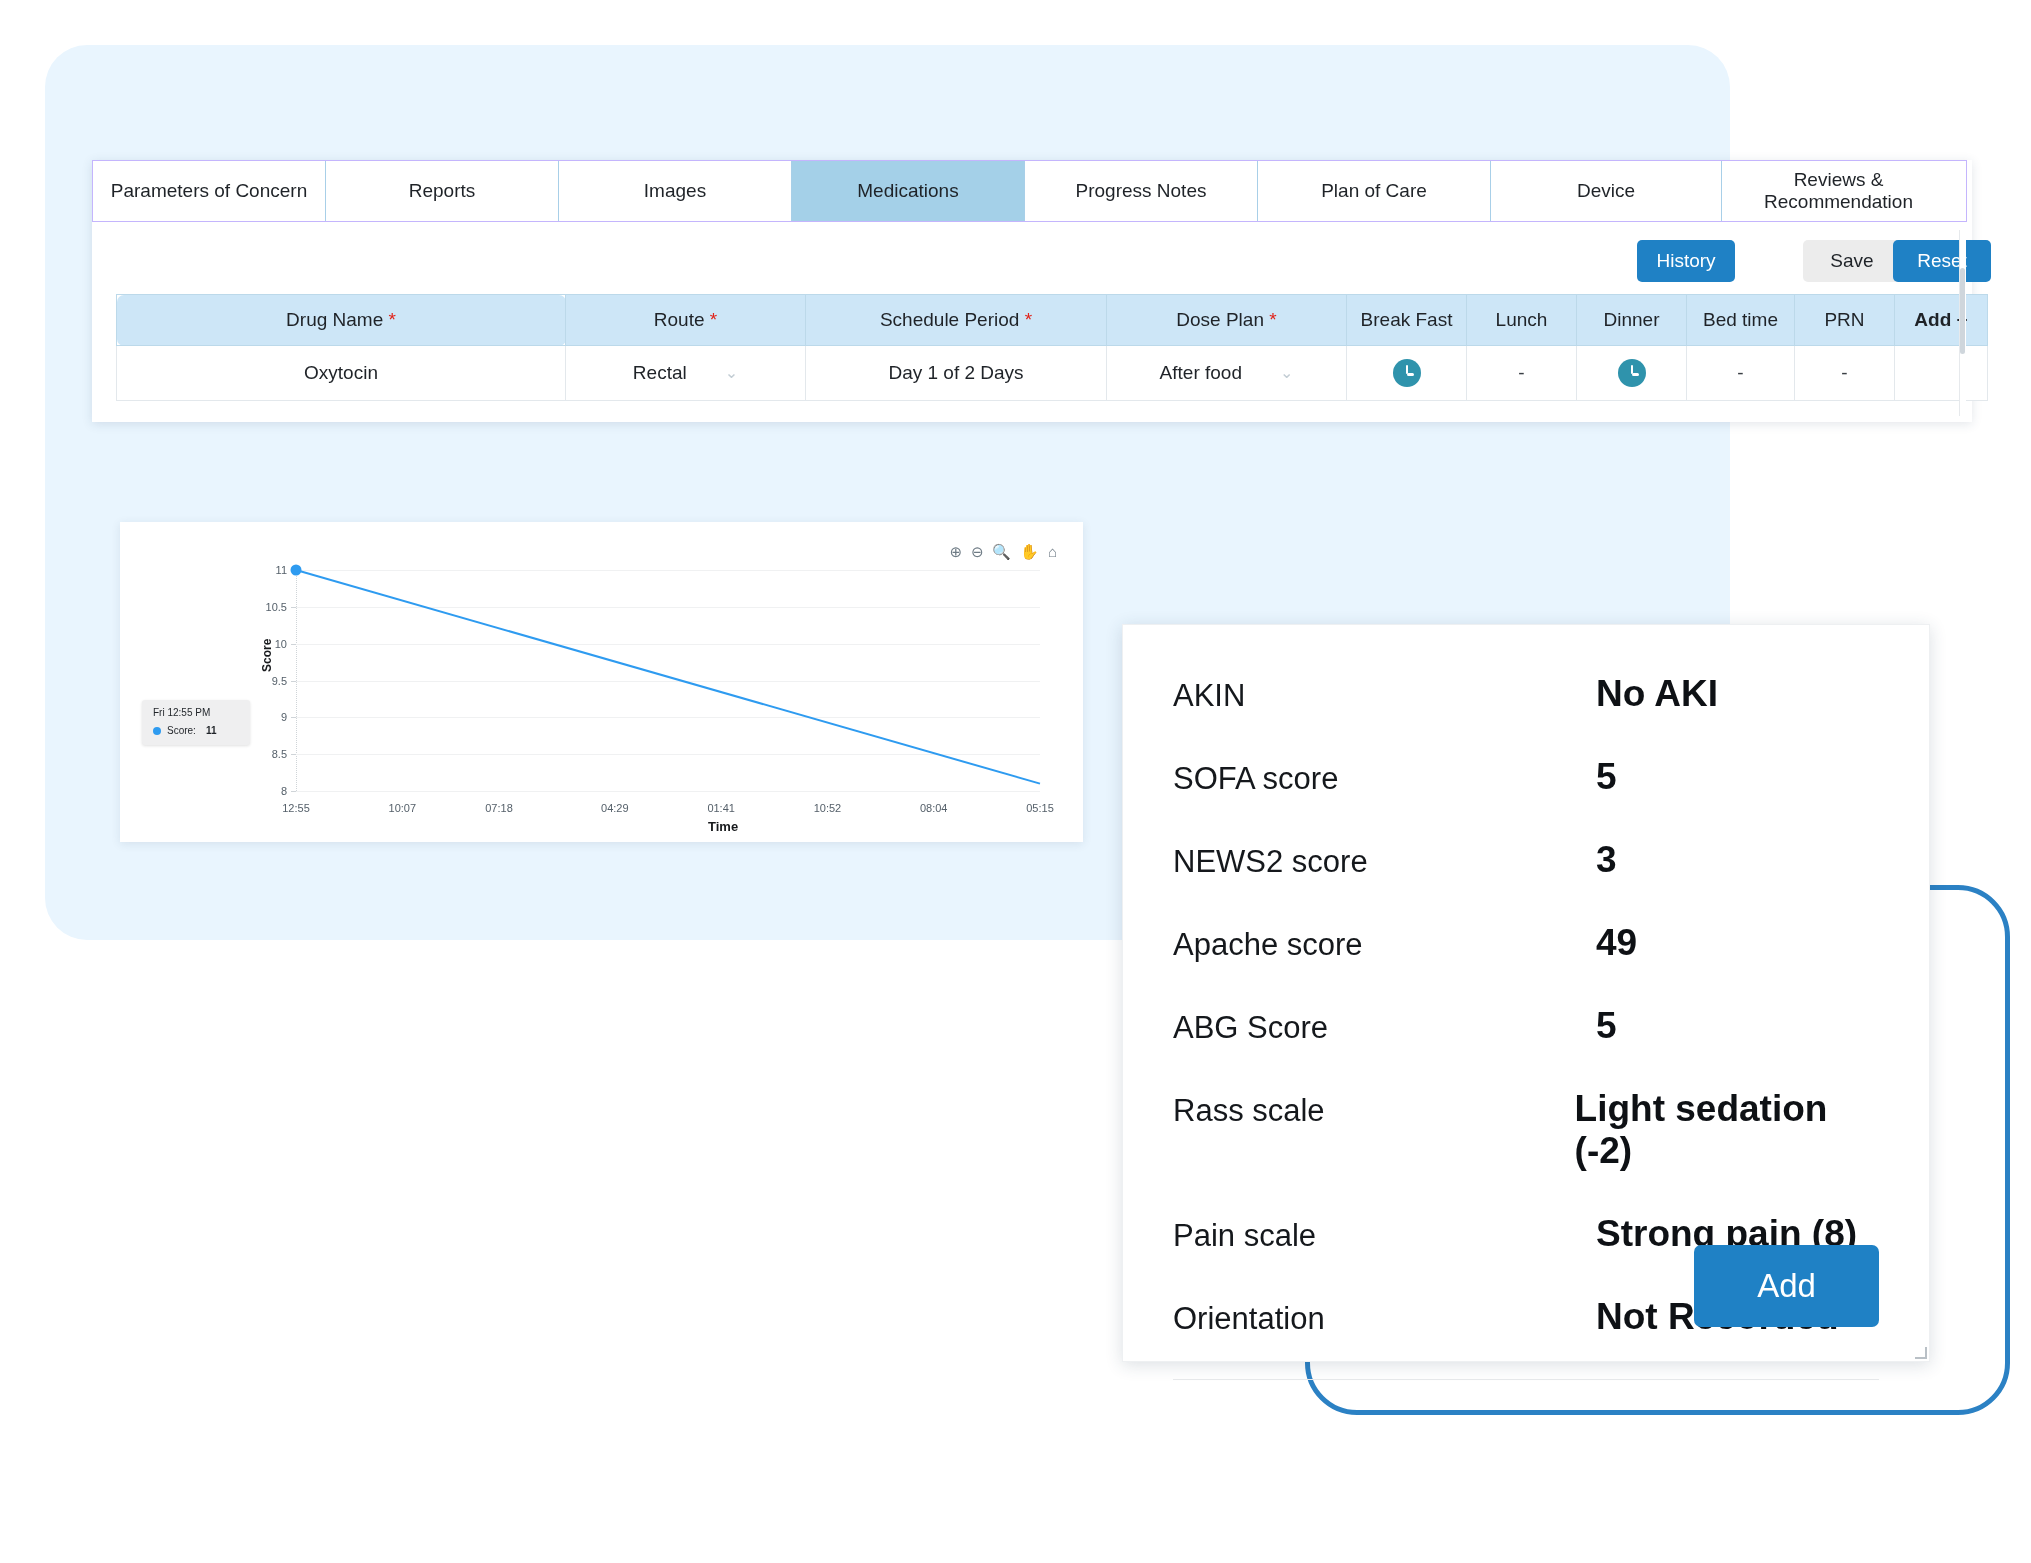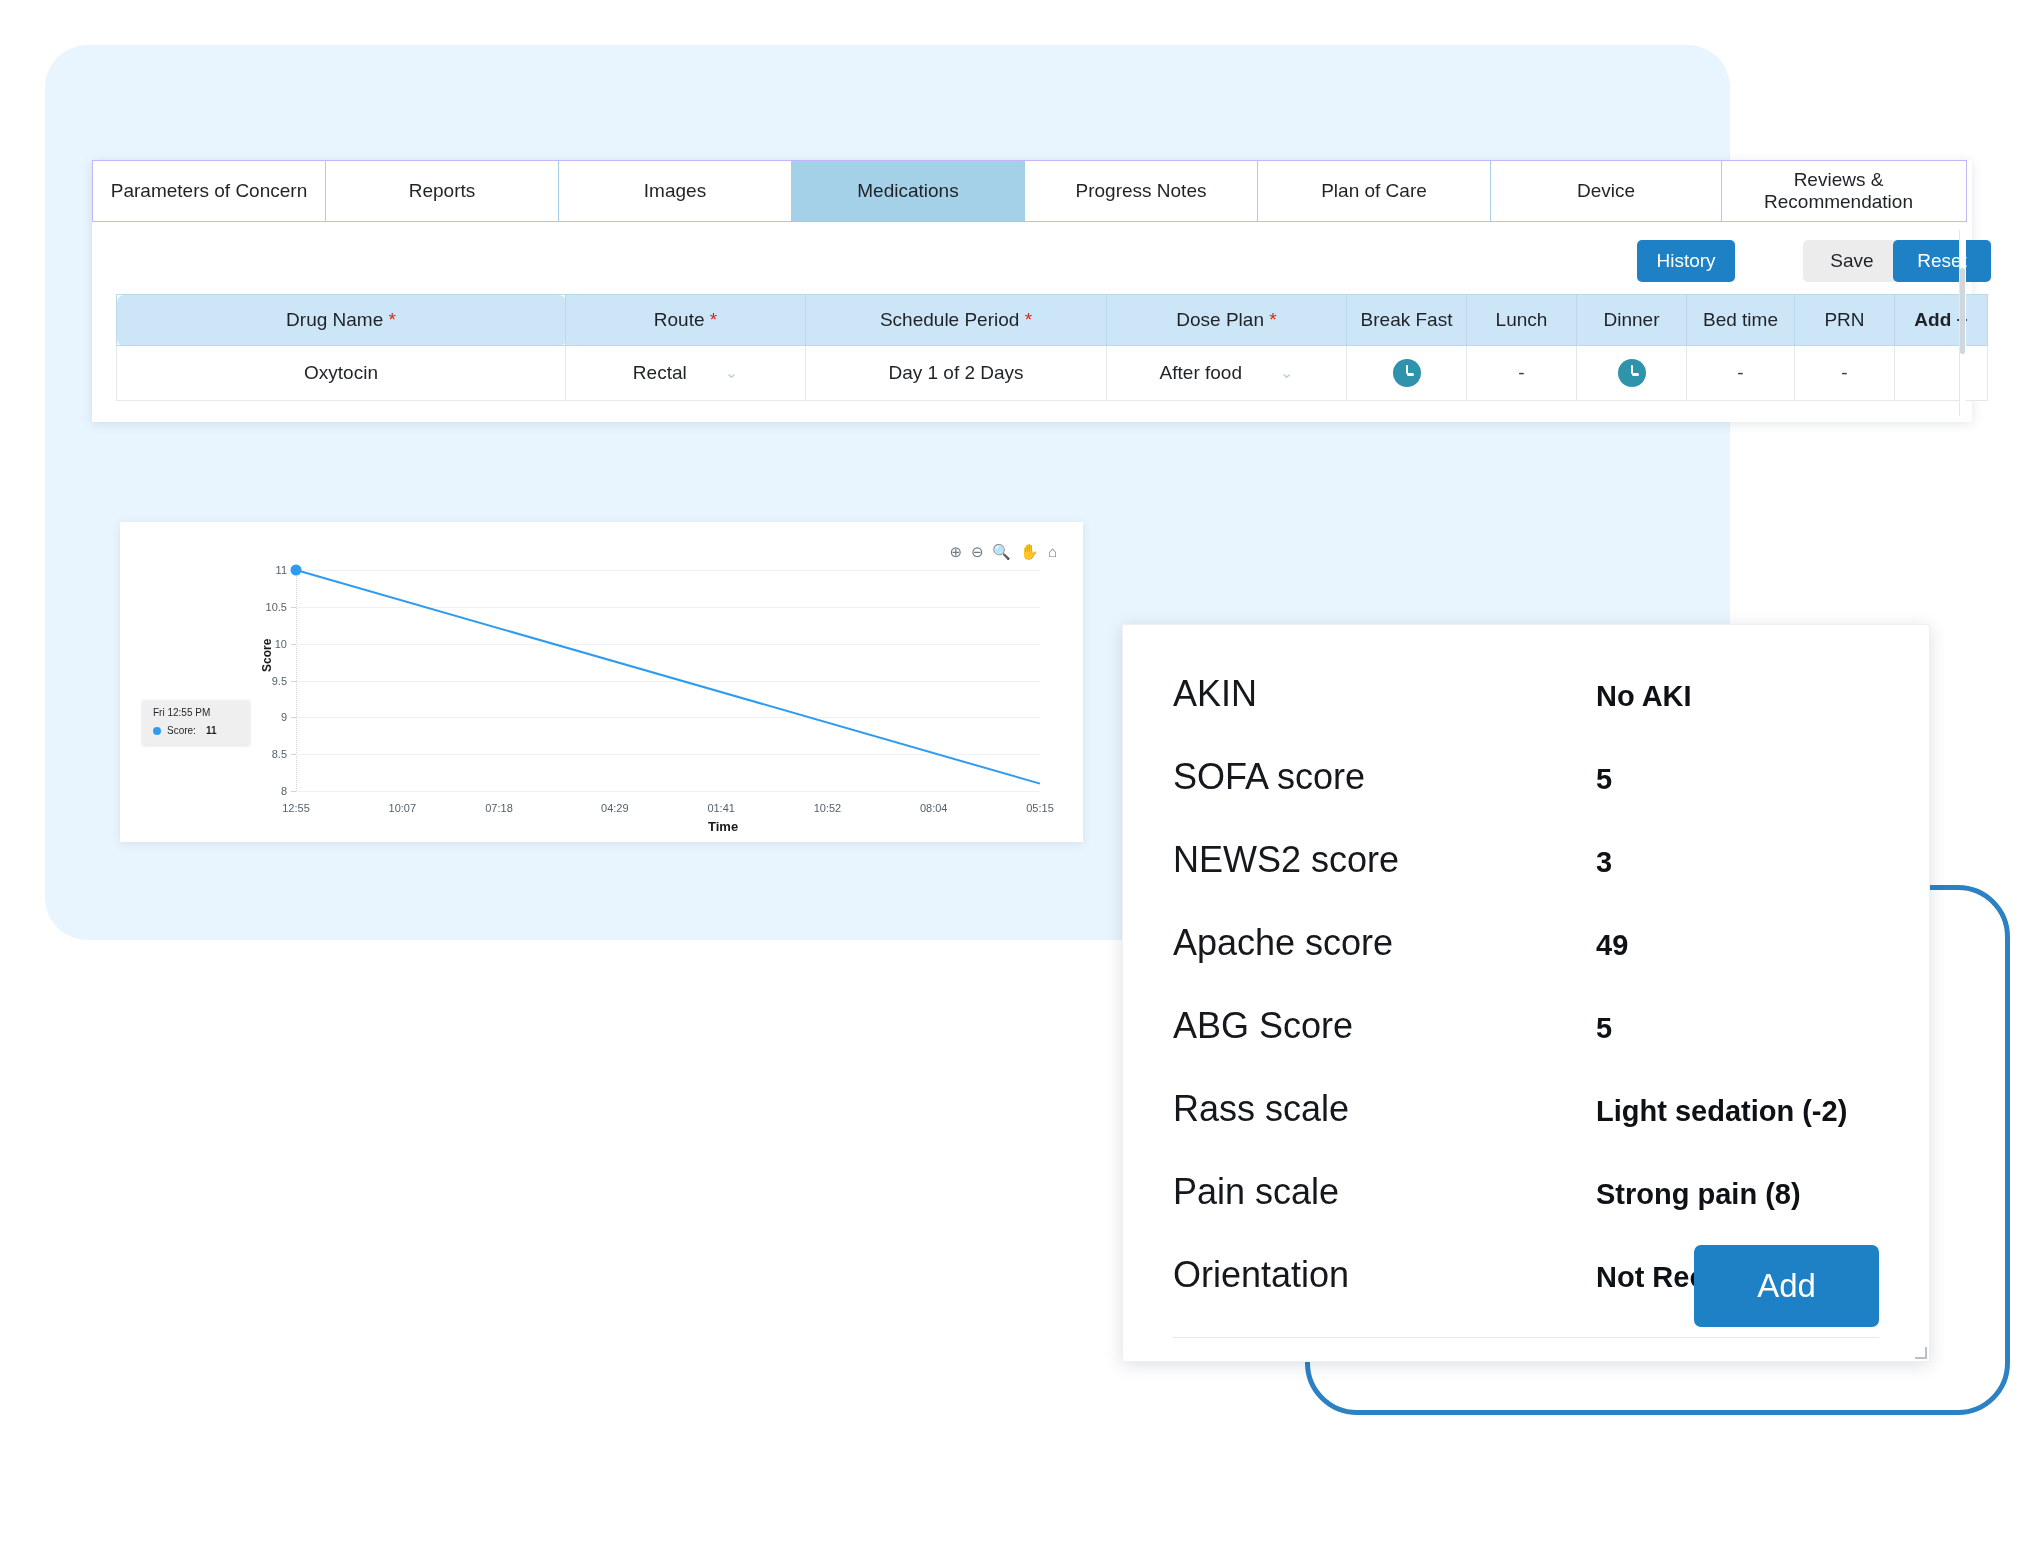--- a/index.html
+++ b/index.html
@@ -324,26 +324,26 @@
   .scores-inner {
     padding: 48px 50px 0 50px;
   }
   .score-row {
     display: flex;
     align-items: baseline;
     margin-bottom: 41px;
   }
   .score-label {
     width: 423px;
-    font-size: 36px;
+    font-size: 31px;
     color: #15181c;
     font-weight: normal;
   }
   .score-value {
-    font-size: 29px;
+    font-size: 37px;
     color: #0e1115;
     font-weight: bold;
   }
   .scores-divider {
     height: 1px;
     background: #e6e8ea;
     margin: 6px 50px 0 50px;
   }
   .add-btn {
     position: absolute;

